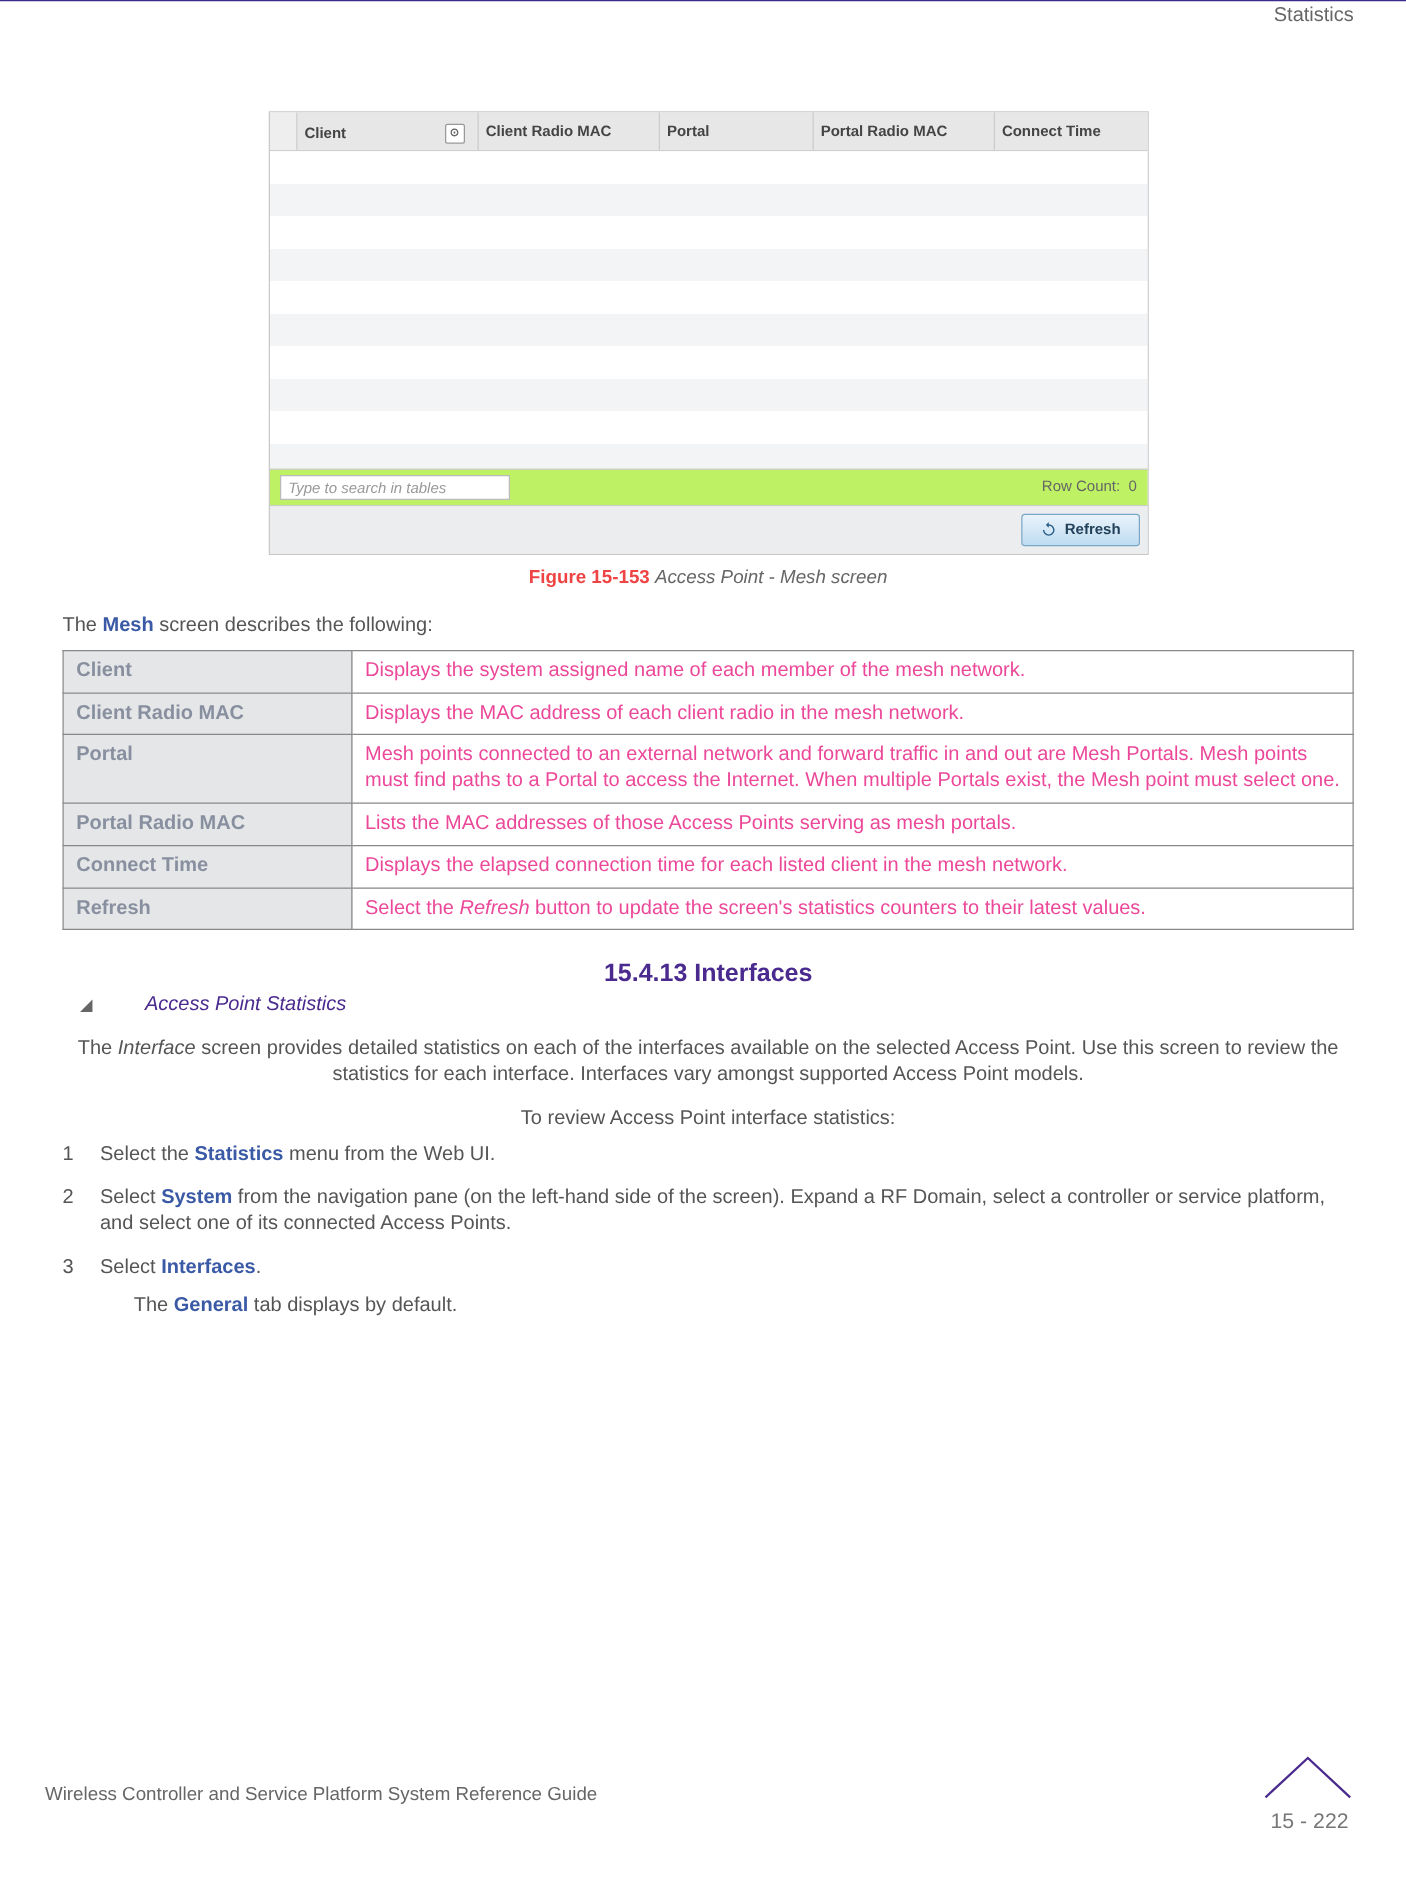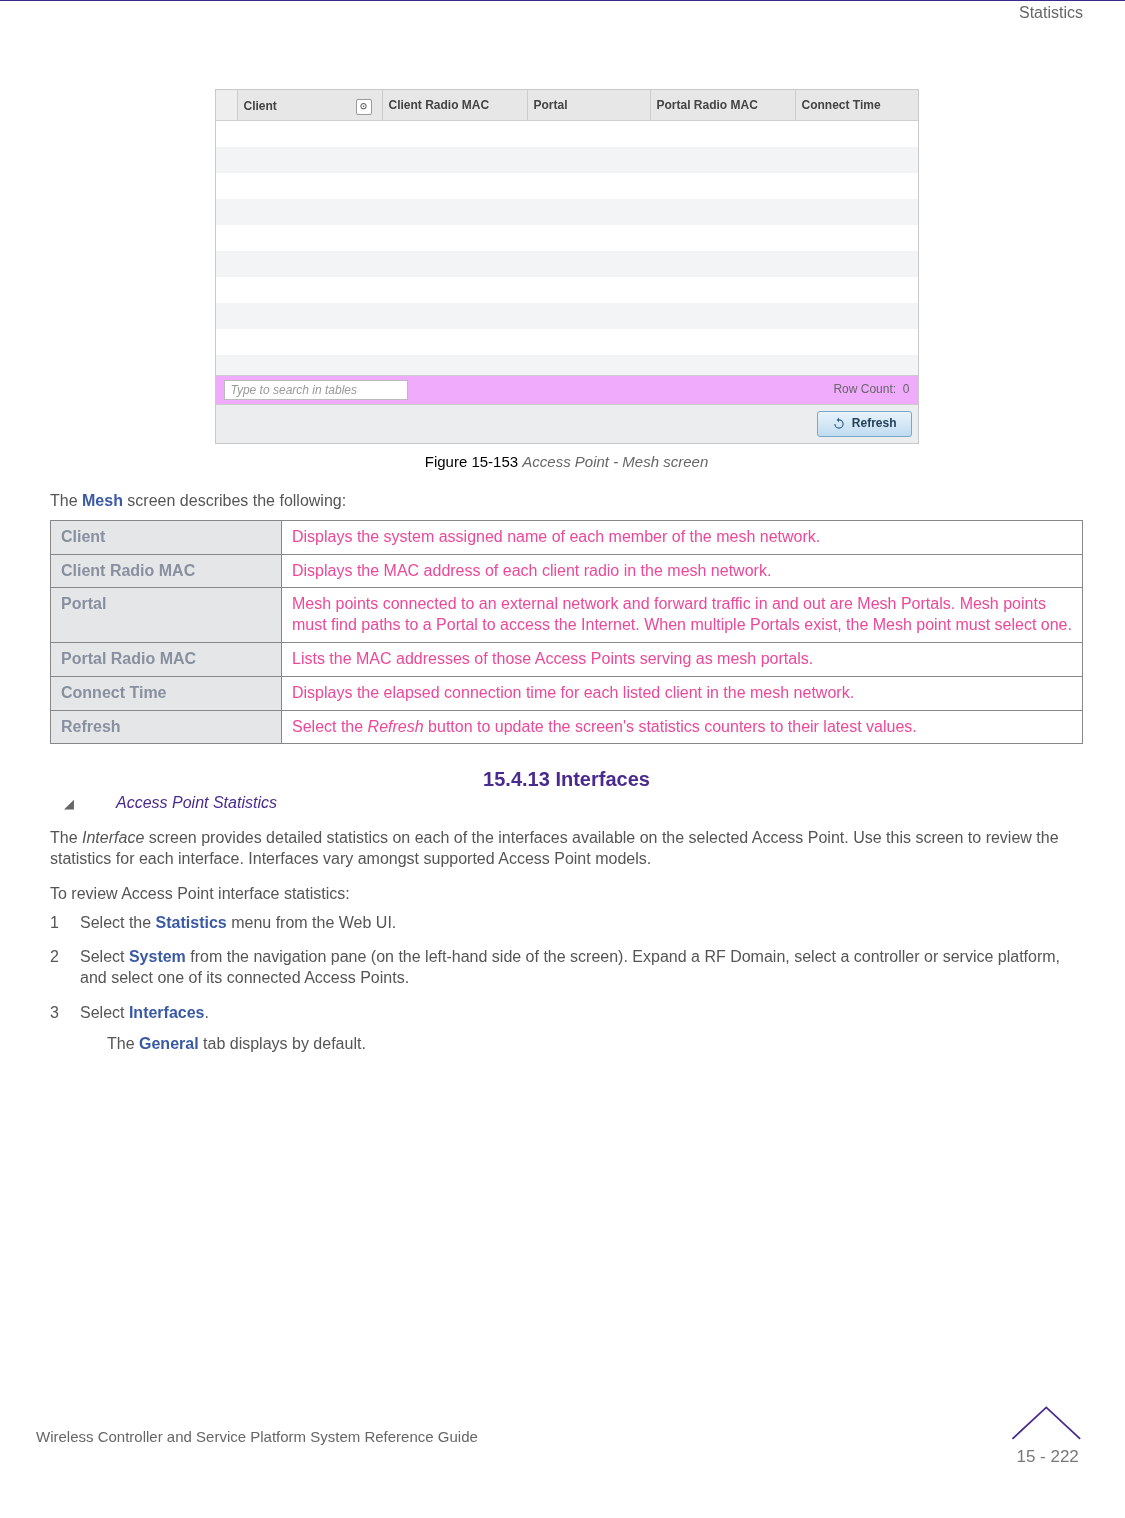--- a/index.html
+++ b/index.html
@@ -73,21 +73,21 @@
       #f3f4f6 26px, #f3f4f6 52px
     );
   }
   .shot-search {
     display:flex;
     align-items:center;
     justify-content:space-between;
     padding: 4px 8px;
     border-top:1px solid #ccc;
     border-bottom:1px solid #ccc;
-    background:#f0abfc;
+    background:#bef264;
     font-size:12px;
     color:#777;
   }
   .shot-search input {
     border:1px solid #bbb;
     color:#999;
     padding:2px 6px;
     font-style: italic;
     font-size:12px;
     width: 170px;
@@ -112,21 +112,21 @@
     color:#23425a;
     background: linear-gradient(#e9f3fb,#bfdcf1);
   }
   .refresh-btn svg{width:14px;height:14px;}
   .figcaption {
     text-align: center;
     margin: 8px 0 6px;
     font-size: 15px;
     color:#555;
   }
-  .figcaption b { color:#000000; font-weight:normal;}
+  .figcaption b { color:#ef4444; font-weight:bold;}
   .figcaption i { font-style: italic; color:#666;}
   .para { color:#555; margin:20px 0 8px; font-size:16px;}
   .boldblue { color:#3b5aa5; font-weight:bold; }
   .desc-table {
     width: 100%;
     border-collapse: collapse;
     margin: 4px 0 22px;
   }
   .desc-table td {
     border: 1px solid #888;
@@ -157,20 +157,21 @@
   .breadcrumb {
     color:#4a2a8e;
     font-style: italic;
     font-size:16px;
     margin-left:36px;
   }
   .body-text {
     font-size:16px;
     color:#555;
     margin:14px 0;
+    text-align:center;
   }
   .steps {margin:6px 0 0 0;padding:0;list-style:none;}
   .steps li{margin:8px 0 14px 0;font-size:16px;color:#555;padding-left:30px;position:relative;}
   .steps li .num{position:absolute;left:0;color:#555;}
   .ui-name{color:#3b5aa5;font-weight:bold;}
   .footer {
     position:absolute;
     bottom:22px;
     left:36px;right:42px;
     display:flex;

